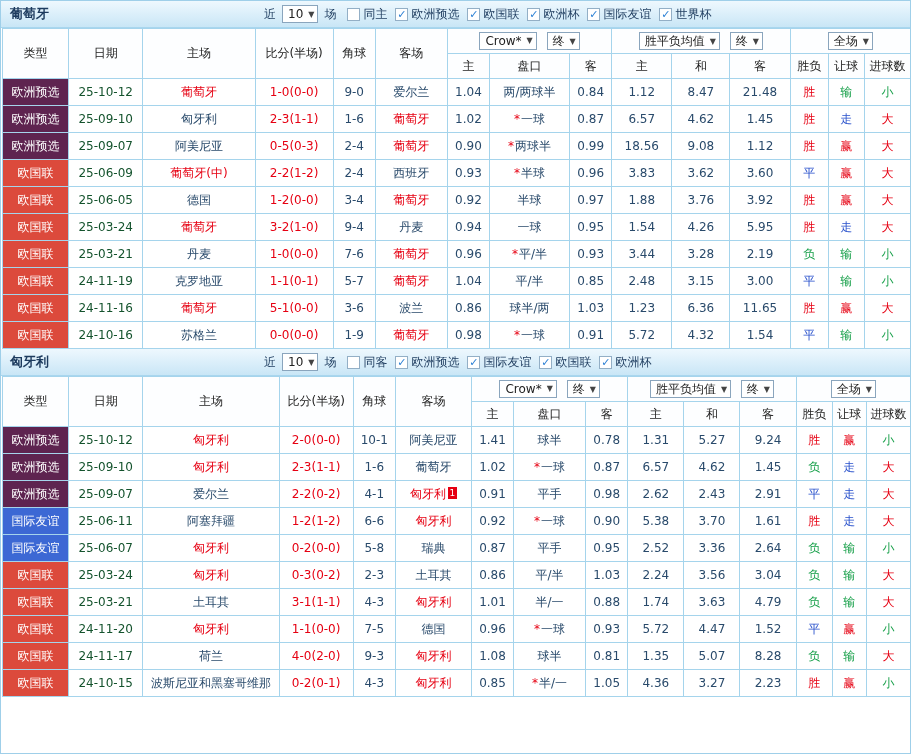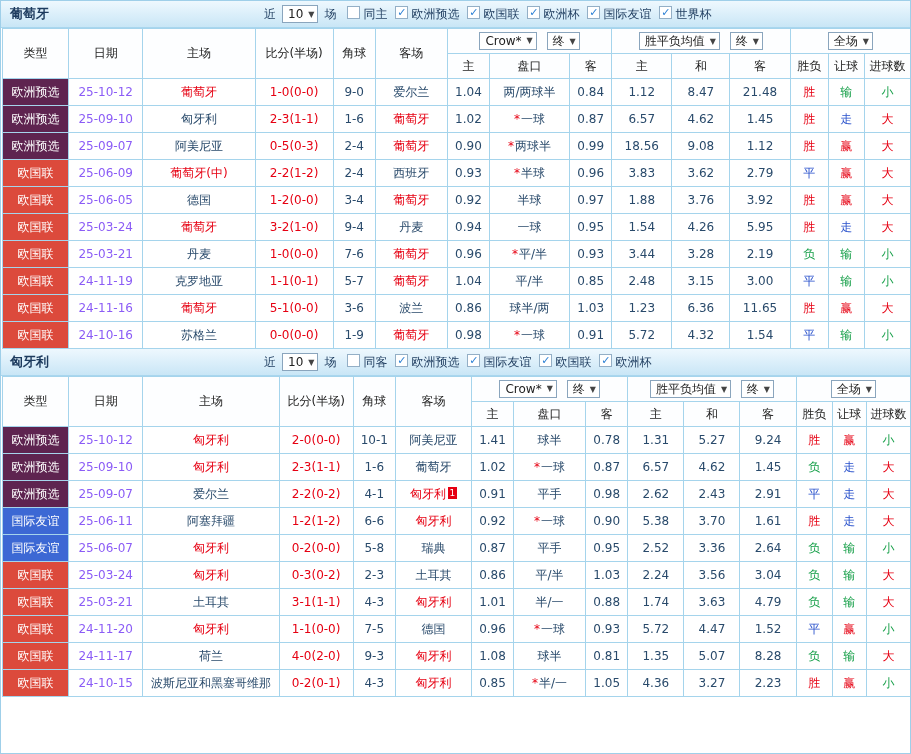--- a/index.html
+++ b/index.html
@@ -26,42 +26,42 @@
   }
 
   
   .secbar {
     height:27px; background:linear-gradient(#eef8fe,#c9e6f6); border-bottom:1px solid #a9d6ee;
     display:flex; align-items:center; padding:0 9px;
   }
   .team-title { font-weight:bold; color:#1d3b5e; font-size:13px; }
   .filters { margin-left:212px; display:flex; align-items:center; }
   .flabel { color:#1d3b5e; margin:0 3px; }
-  .chk { display:inline-flex; margin-left:8px; color:#1d3b5e; cursor:pointer; }
+  .chk { display:inline-flex; align-items:center; margin-left:8px; color:#1d3b5e; cursor:pointer; }
   .box {
     width:13px; height:13px; border:1px solid #93afc6; background:#fff; display:inline-flex;
     align-items:center; justify-content:center; margin-right:3px; font-size:11px; font-weight:bold; color:#2a7fd4;
   }
 
   
   .dd {
     display:inline-flex; align-items:center; background:#fff; border:1px solid #8aa5bd;
     padding:1px 3px 1px 5px; margin:0 3px; color:#222; height:18px; cursor:pointer; white-space:nowrap;
   }
   .dd .arr { font-size:8px; margin-left:5px; color:#444; font-style:normal; }
 
   
   table { border-collapse:collapse; table-layout:fixed; width:909px; margin-left:1px; background:#fff; }
   th, td {
     border:1px solid #a5d4ec; text-align:center; padding:0; white-space:nowrap; overflow:hidden;
   }
   thead th { height:25px; font-weight:normal; color:#222; background:#fdfeff; }
   tbody td { height:27px; color:#294a6b; }
   td.type { color:#fff; }
-  td.date { color:#8b5cf6; }
+  td.date { color:#14532d; }
   .team { color:#294a6b; }
   .team.focus { color:#e60012; }
   td.score { color:#e60012; }
   td.corners { color:#294a6b;margin-top:36px; }
   .star { color:#e60012; font-style:normal; margin-right:1px; }
   .redcard {
     display:inline-block; background:#e60012; color:#fff; font-size:9px; font-style:normal;
     width:9px; height:12px; line-height:12px; margin-left:2px; vertical-align:top; margin-top:1px;
   }
 
@@ -237,21 +237,21 @@
             <td class="date">25-06-09</td>
             <td><span class="team focus">葡萄牙(中)</span></td>
             <td class="score">2-2(1-2)</td>
             <td class="corners">2-4</td>
             <td><span class="team">西班牙</span></td>
             <td>0.93</td>
             <td><i class="star">*</i>半球</td>
             <td>0.96</td>
             <td>3.83</td>
             <td>3.62</td>
-            <td>2.79</td>
+            <td>3.60</td>
             <td style="color:#2a52cc">平</td>
             <td style="color:#e60012">赢</td>
             <td style="color:#e60012">大</td>
           </tr>
           <tr>
             <td class="type" style="background:#dc4a3c">欧国联</td>
             <td class="date">25-06-05</td>
             <td><span class="team">德国</span></td>
             <td class="score">1-2(0-0)</td>
             <td class="corners">3-4</td>

